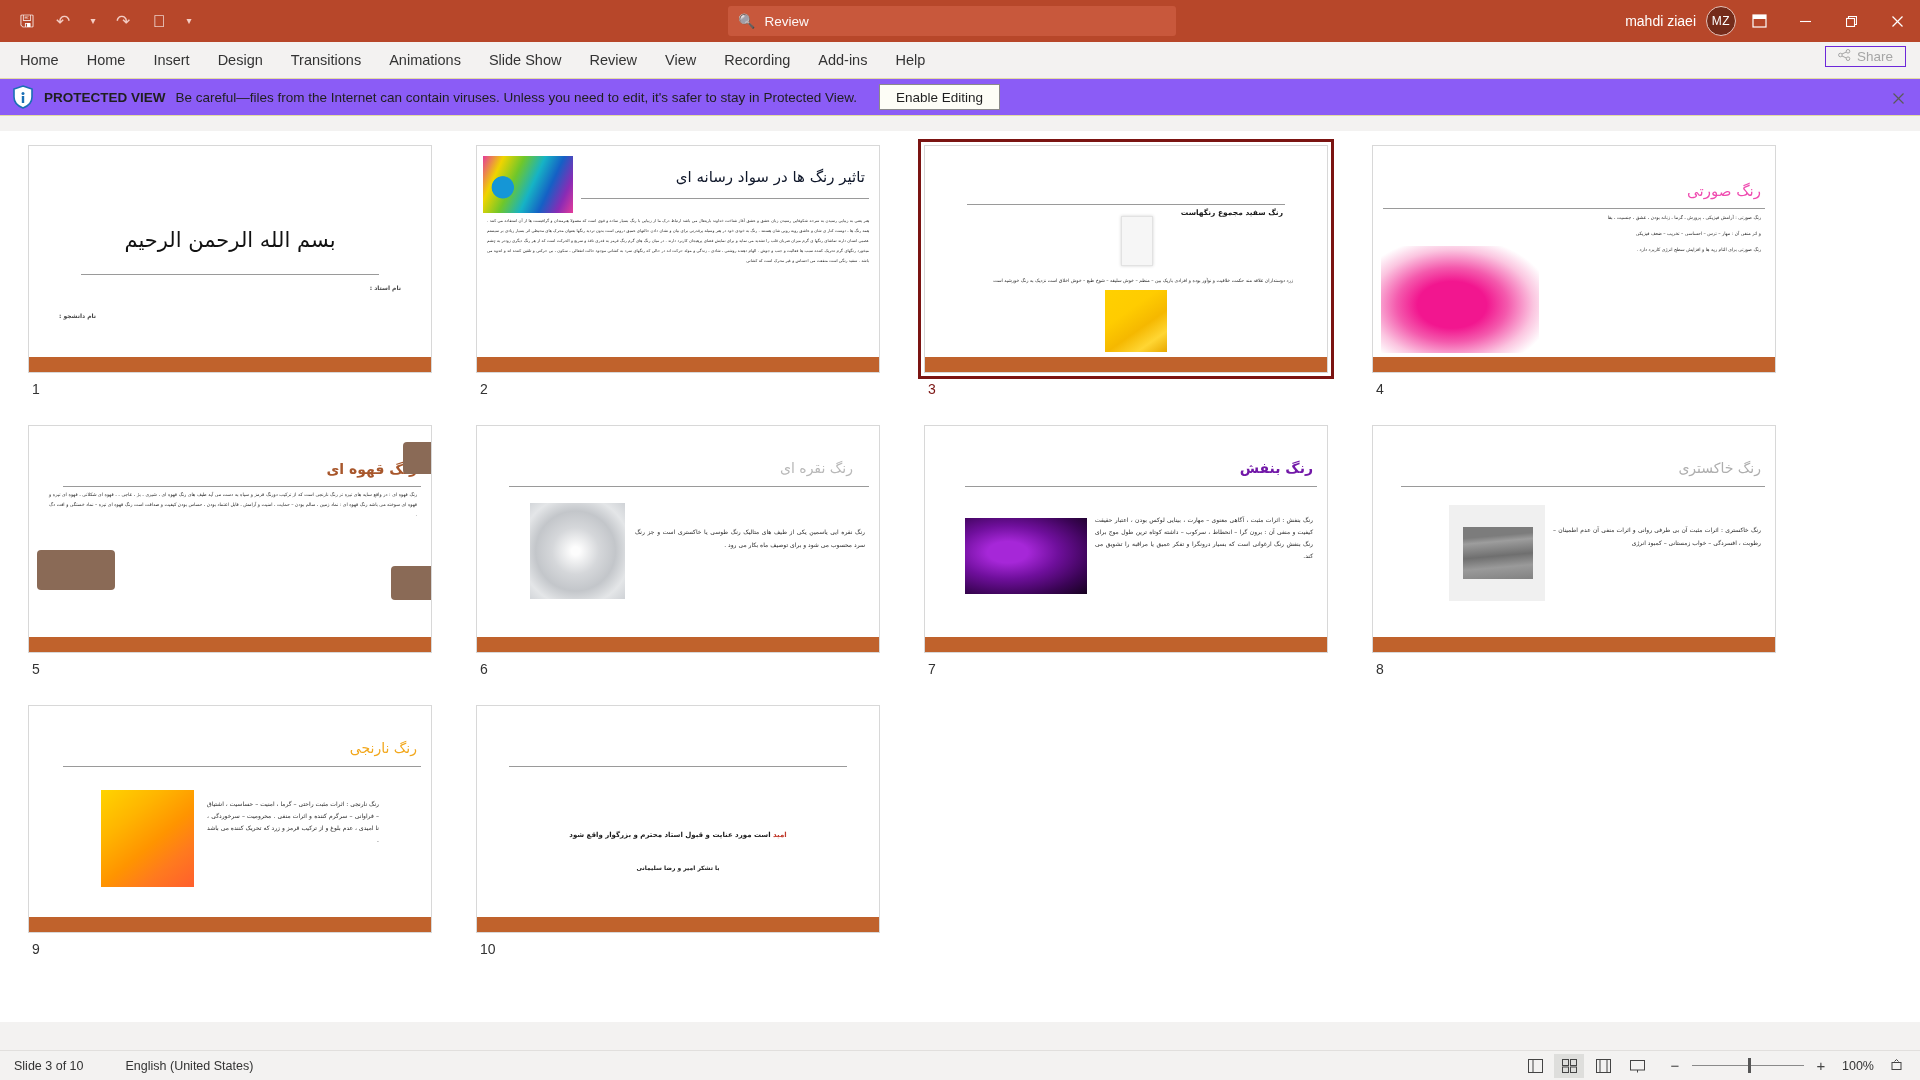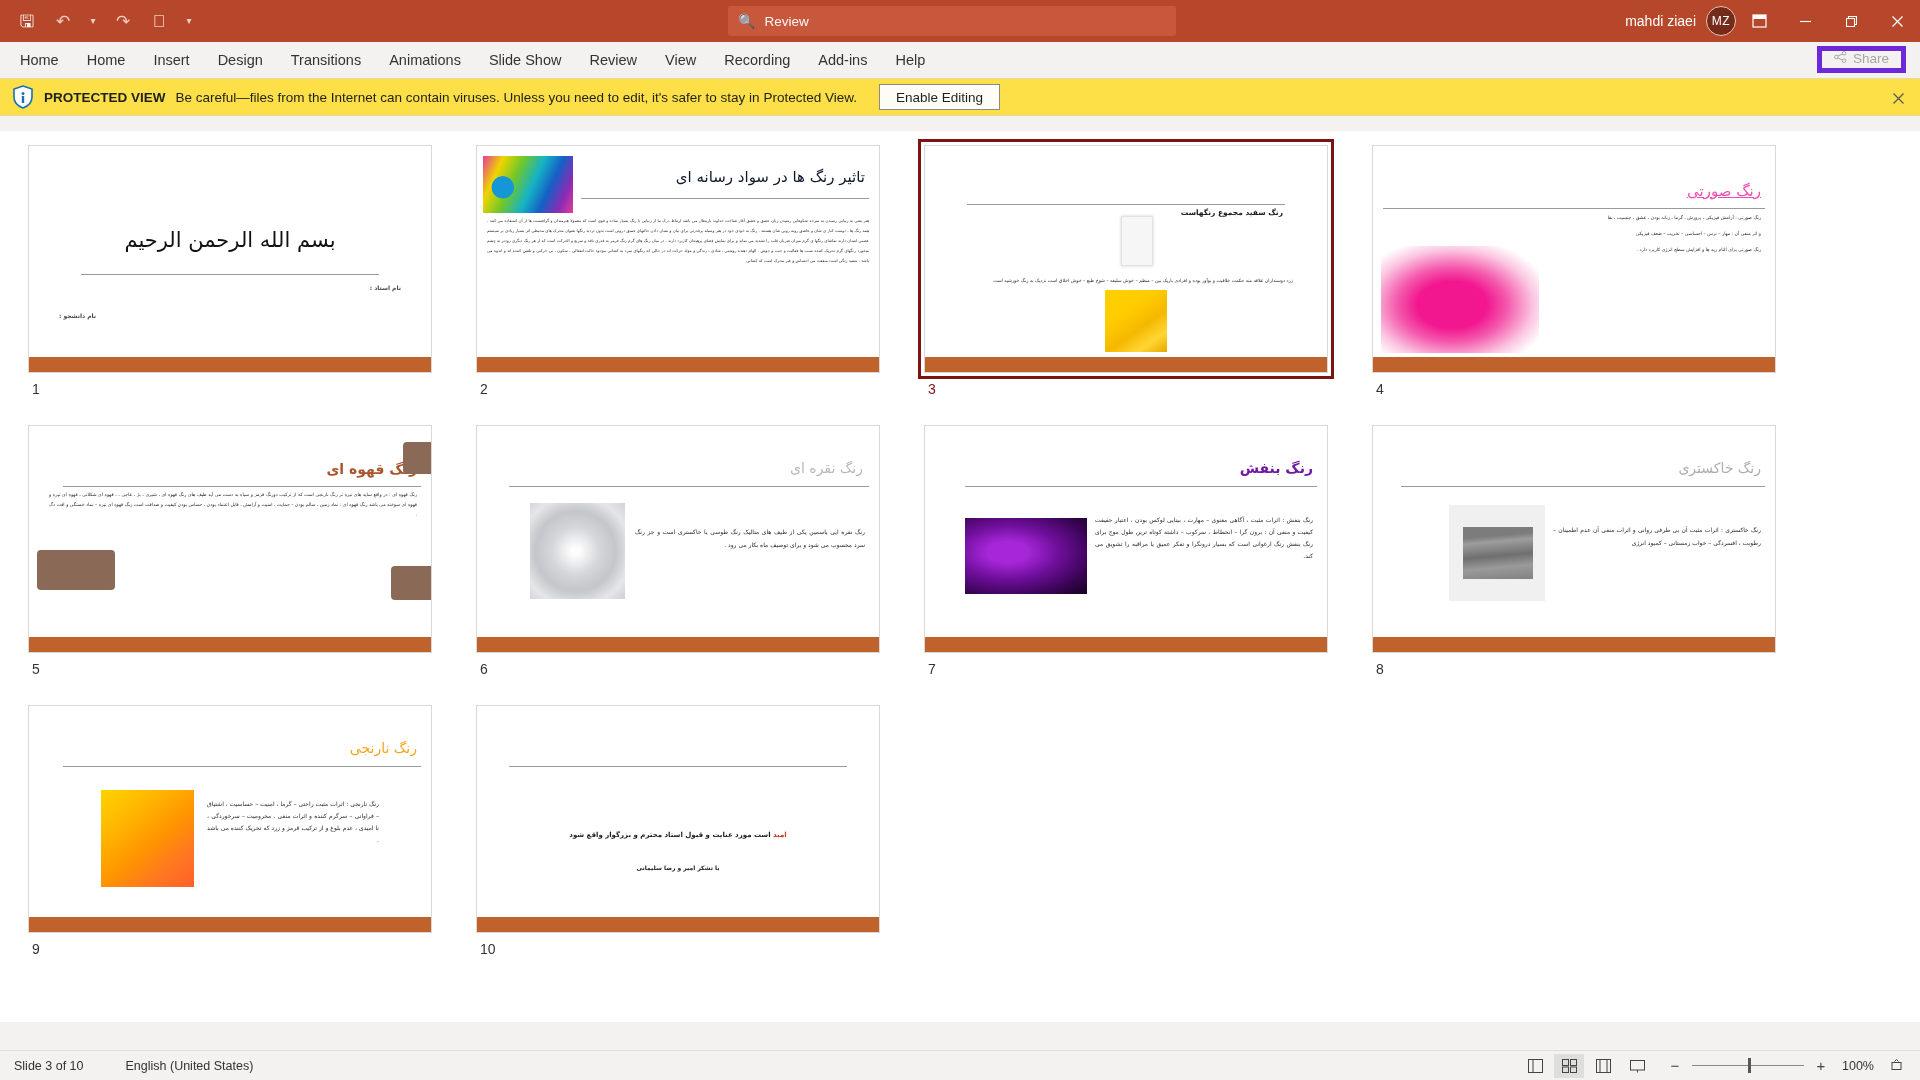--- a/index.html
+++ b/index.html
@@ -50,28 +50,28 @@
   
   .tabbar {
     height: 36px; background: #f3f2f1; display: flex; align-items: stretch;
     padding-left: 6px; position: relative;
   }
   .tab {
     padding: 0 14px; display: flex; align-items: center;
     font-size: 14.5px; color: #333333; white-space: nowrap;
   }
   .share-btn {
-    position: absolute; right: 14px; top: 4px; height: 27px;
-    display: flex; align-items: flex-start; gap: 6px; padding: 0 12px;
-    font-size: 13.5px; color: #a6a6a6; border: 5px solid #6d28d9; background: #f3f2f1;
+    position: absolute; right: 14px; top: 4px; height: 21px;
+    display: flex; align-items: center; gap: 6px; padding: 0 12px;
+    font-size: 13.5px; color: #a6a6a6; border: 1px solid #6d28d9; background: #f3f2f1;
   }
 
   
   .protbar {
-    height: 38px; background: #fde047; border-top: 1px solid #e3daa5;
+    height: 38px; background: #8b5cf6; border-top: 1px solid #e3daa5;
     border-bottom: 1px solid #e3daa5;
     display: flex; align-items: center; padding: 0 12px; gap: 10px; position: relative;
   }
   .shield-icon { width: 22px; height: 24px; flex: none; }
   .prot-title { font-size: 13.5px; font-weight: bold; color: #1f1f1f; }
   .prot-msg { font-size: 13.5px; color: #1f1f1f; }
   .enable-btn {
     margin-left: 12px; height: 26px; padding: 8px 16px; background: #fdfdf6;
     border: 1px solid #8a8a8a; font-size: 13.5px; color: #1f1f1f;
     display: flex; align-items: center;
@@ -297,21 +297,21 @@
           <div class="s-img img-yellow" style="left:180px;top:144px;width:62px;height:62px;"></div>
           <div class="accentbar"></div>
         </div>
       </div>
       <div class="slide-num selected-num">3</div>
     </div>
 
     <div class="cell">
       <div class="thumb-wrap">
         <div class="thumb">
-          <div class="s-title" style="top:36px;right:14px;font-size:15px;color:#ef4bb0;text-decoration:underline;">رنگ صورتی</div>
+          <div class="s-title" style="top:36px;right:14px;font-size:15px;color:#ef4bb0;">رنگ صورتی</div>
           <div class="s-rule" style="left:10px;right:10px;top:62px;"></div>
           <div class="s-body" style="left:10px;right:14px;top:66px;font-size:4.6px;line-height:2.6;text-align:right;">رنگ صورتی : آرامش فیزیکی ، پرورش ، گرما ، زنانه بودن ، عشق ، جنسیت ، بقا</div>
           <div class="s-body" style="left:10px;right:14px;top:82px;font-size:4.6px;line-height:2.6;text-align:right;">و اثر منفی آن : مهار – ترس – احساسی – تخریب – ضعف فیزیکی</div>
           <div class="s-body" style="left:10px;right:14px;top:98px;font-size:4.6px;line-height:2.6;text-align:right;">رنگ صورتی برای التام ریه ها و افزایش سطح انرژی کاربرد دارد .</div>
           <div class="s-img img-pink" style="left:8px;top:100px;width:158px;height:107px;"></div>
           <div class="accentbar"></div>
         </div>
       </div>
       <div class="slide-num">4</div>
     </div>
@@ -327,21 +327,21 @@
           <div class="s-img img-brown" style="left:362px;top:140px;width:48px;height:34px;"></div>
           <div class="accentbar"></div>
         </div>
       </div>
       <div class="slide-num">5</div>
     </div>
 
     <div class="cell">
       <div class="thumb-wrap">
         <div class="thumb">
-          <div class="s-title" style="top:34px;right:16px;font-size:14px;color:#b8b8b8;">رنگ نقره ای</div>
+          <div class="s-title" style="top:34px;right:26px;font-size:14px;color:#b8b8b8;">رنگ نقره ای</div>
           <div class="s-rule" style="left:32px;right:10px;top:60px;"></div>
           <div class="s-img img-silver" style="left:53px;top:77px;width:95px;height:96px;"></div>
           <div class="s-body" style="left:158px;right:14px;top:100px;font-size:6px;line-height:2.1;text-align:justify;">رنگ نقره ایی یاسمین یکی از طیف های متالیک رنگ طوسی یا خاکستری است و جز رنگ سرد محسوب می شود و برای توصیف ماه بکار می رود .</div>
           <div class="accentbar"></div>
         </div>
       </div>
       <div class="slide-num">6</div>
     </div>
 
     <div class="cell">

